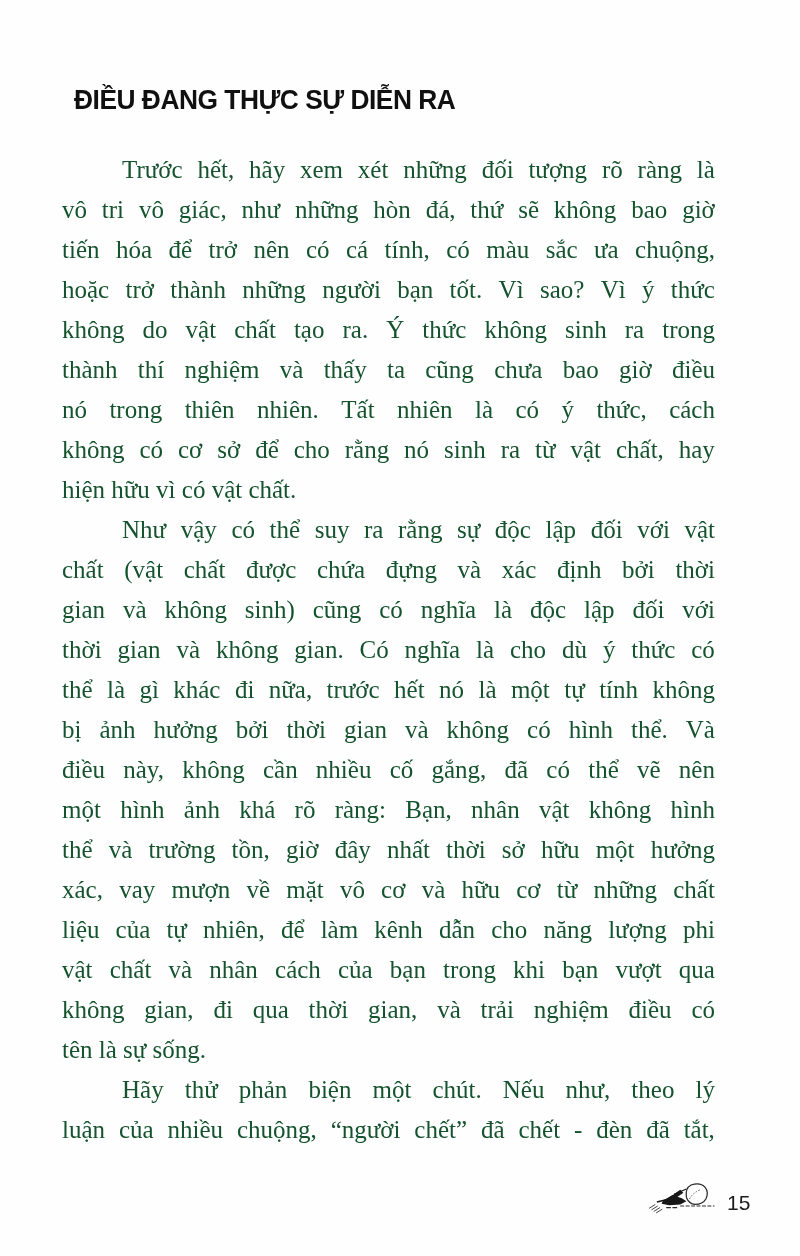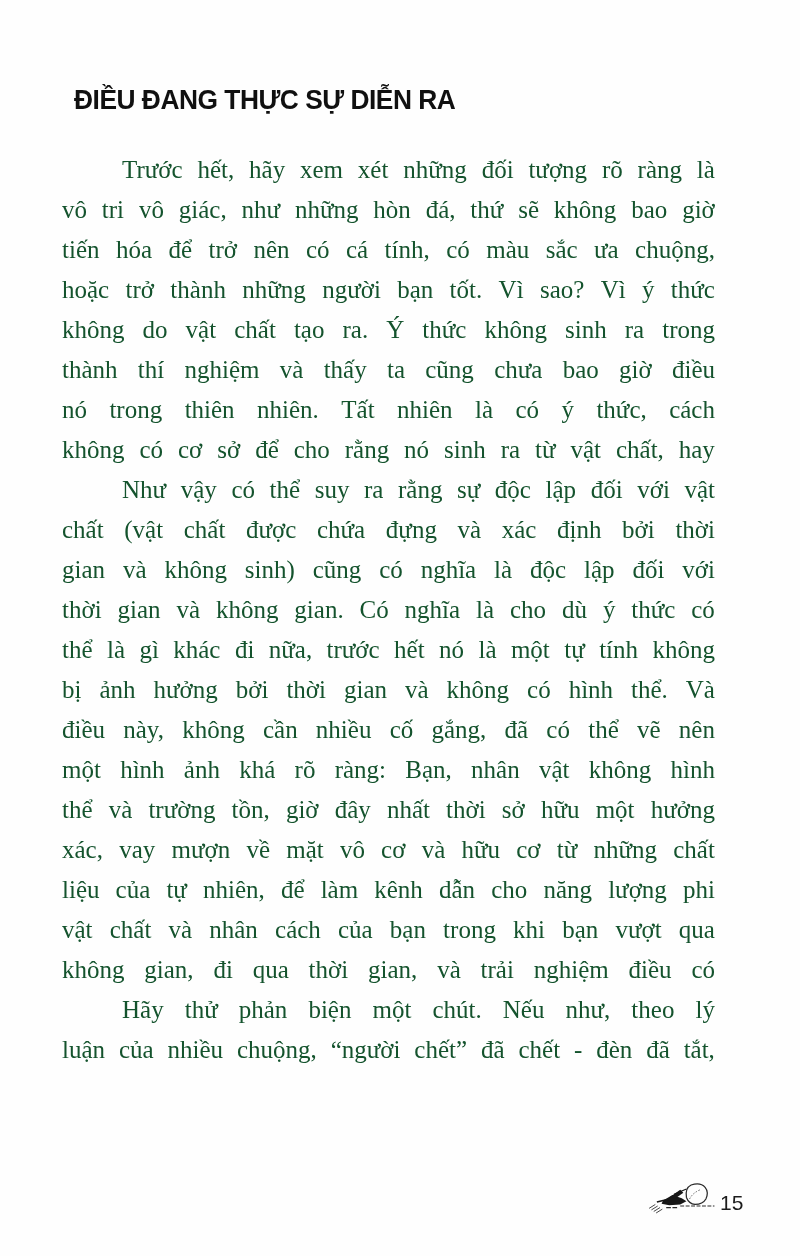--- a/index.html
+++ b/index.html
@@ -51,21 +51,21 @@
   }
   .line.ind {
     padding-left: 60px;
   }
   .footer {
     position: absolute;
     left: 646px;
     top: 1180px;
     display: flex;
     align-items: flex-end;
-    gap: 4px;
+    gap: 11px;
   }
   .ornament {
     width: 70px;
     height: 38px;
   }
   .page-number {
     font-family: "Liberation Sans", sans-serif;
     font-size: 21px;
     color: #1c1c1c;
     line-height: 1;
@@ -186,20 +186,21 @@
         <span>cho</span>
         <span>rằng</span>
         <span>nó</span>
         <span>sinh</span>
         <span>ra</span>
         <span>từ</span>
         <span>vật</span>
         <span>chất,</span>
         <span>hay</span>
       </div>
+      <div class="line">hiện hữu vì có vật chất.</div>
       <div class="line j ind">
         <span>Như</span>
         <span>vậy</span>
         <span>có</span>
         <span>thể</span>
         <span>suy</span>
         <span>ra</span>
         <span>rằng</span>
         <span>sự</span>
         <span>độc</span>
@@ -370,20 +371,21 @@
         <span>đi</span>
         <span>qua</span>
         <span>thời</span>
         <span>gian,</span>
         <span>và</span>
         <span>trải</span>
         <span>nghiệm</span>
         <span>điều</span>
         <span>có</span>
       </div>
+      <div class="line">tên là sự sống.</div>
       <div class="line j ind">
         <span>Hãy</span>
         <span>thử</span>
         <span>phản</span>
         <span>biện</span>
         <span>một</span>
         <span>chút.</span>
         <span>Nếu</span>
         <span>như,</span>
         <span>theo</span>

